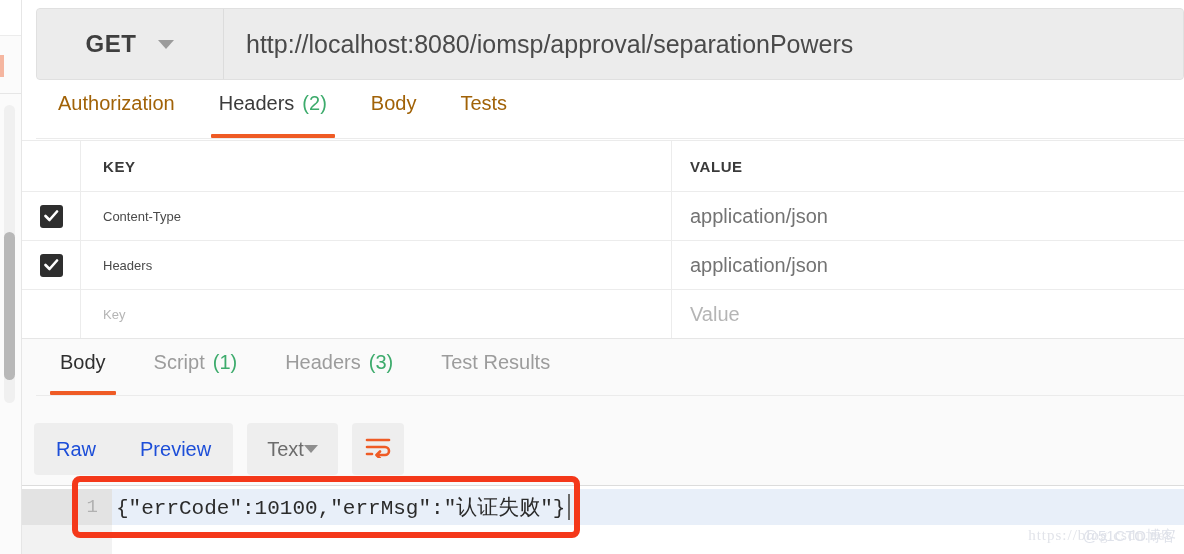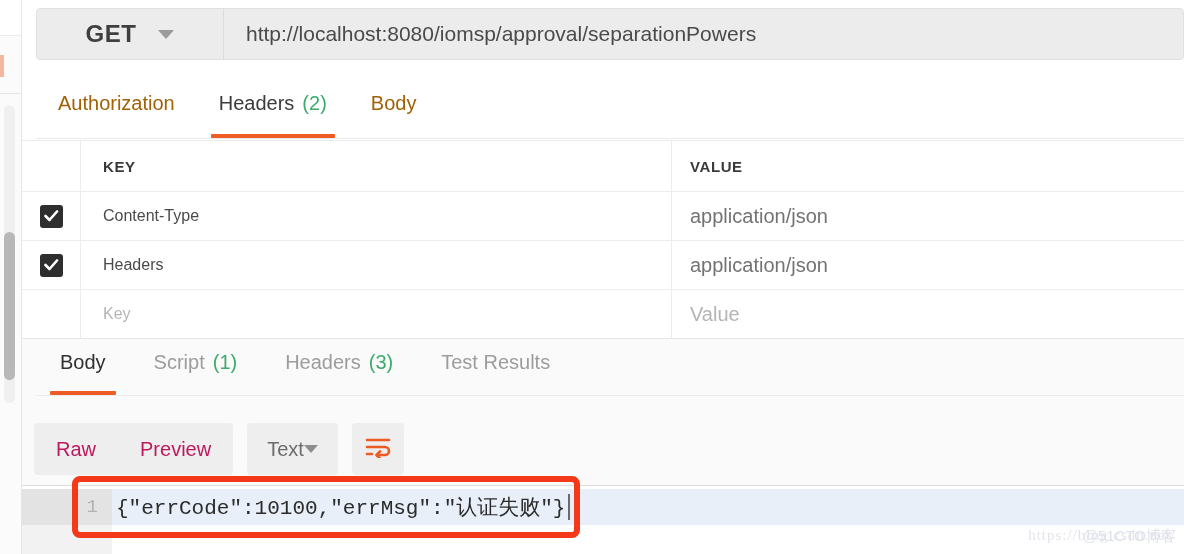--- a/index.html
+++ b/index.html
@@ -69,21 +69,21 @@
     left: 22px; top: 0;
     width: 1162px; height: 554px;
     background: #ffffff;
     overflow: hidden;
   }
 
   
   .urlbar {
     position: absolute;
     left: 14px; top: 8px;
-    width: 1148px; height: 52px;
+    width: 1148px; height: 72px;
     display: flex;
     align-items: stretch;
     background: #ececec;
     border: 1px solid #e0e0e0;
     border-radius: 4px;
     box-sizing: border-box;
   }
   .method-select {
     width: 186px;
     display: flex;
@@ -105,21 +105,21 @@
     width: 0; height: 0;
     border-left: 8px solid transparent;
     border-right: 8px solid transparent;
     border-top: 9px solid #9b9b9b;
   }
   .url-input {
     flex: 1;
     display: flex;
     align-items: center;
     padding-left: 22px;
-    font-size: 21px;
+    font-size: 25px;
     color: #4a4a4a;
     background: #ececec;
     cursor: text;
     border-radius: 0 4px 4px 0;
     overflow: hidden;
     white-space: nowrap;
   }
 
   
   .req-tabs {
@@ -179,21 +179,21 @@
     box-sizing: border-box;
   }
   .cell-key {
     width: 591px;
     height: 100%;
     display: flex;
     align-items: center;
     padding-left: 22px;
     border-right: 1px solid #ececec;
     box-sizing: border-box;
-    font-size: 16px;
+    font-size: 13px;
     color: #4a4a4a;
     cursor: text;
   }
   .cell-val {
     flex: 1;
     height: 100%;
     display: flex;
     align-items: center;
     padding-left: 18px;
     box-sizing: border-box;
@@ -271,21 +271,21 @@
   .segmented {
     display: flex;
     background: #eeeeee;
     border-radius: 4px;
     height: 52px;
     align-items: center;
   }
   .seg {
     padding: 0 22px;
     font-size: 20px;
-    color: #be185d;
+    color: #1d4ed8;
     cursor: pointer;
     line-height: 52px;
   }
   .seg.active { color: #2f2f2f; }
   .fmt-select {
     display: flex;
     align-items: center;
     background: #eeeeee;
     border-radius: 4px;
     height: 52px;
@@ -416,20 +416,23 @@
   <div class="req-tabs">
     <div class="req-tab">
       <span class="txt">Authorization</span>
     </div>
     <div class="req-tab active">
       <span class="txt">Headers</span>
       <span class="cnt">(2)</span>
     </div>
     <div class="req-tab">
       <span class="txt">Body</span>
+    </div>
+    <div class="req-tab">
+      <span class="txt">Tests</span>
     </div>
   </div>
 
   <div class="kvtable">
 
     <div class="kvrow head">
       <div class="cell-check"></div>
       <div class="cell-key">KEY</div>
       <div class="cell-val">VALUE</div>
     </div>

